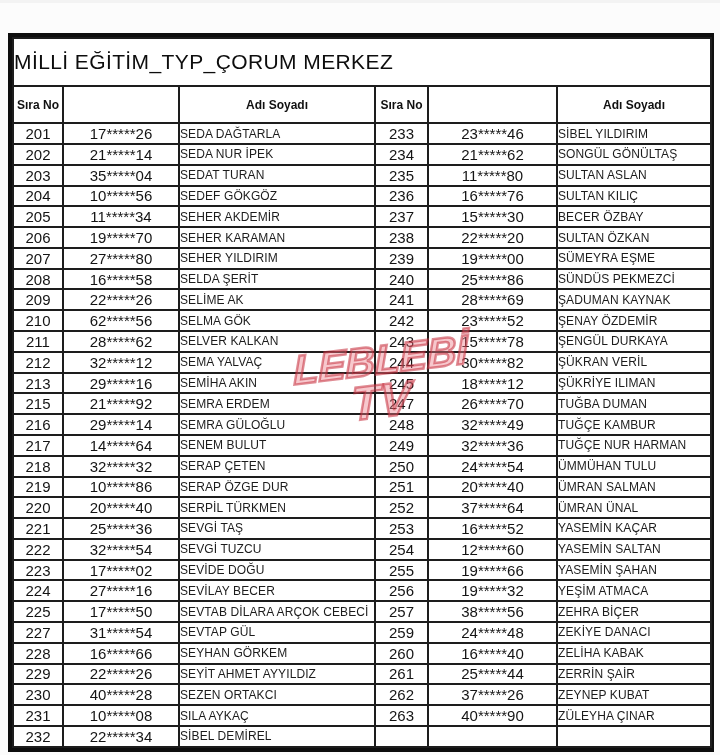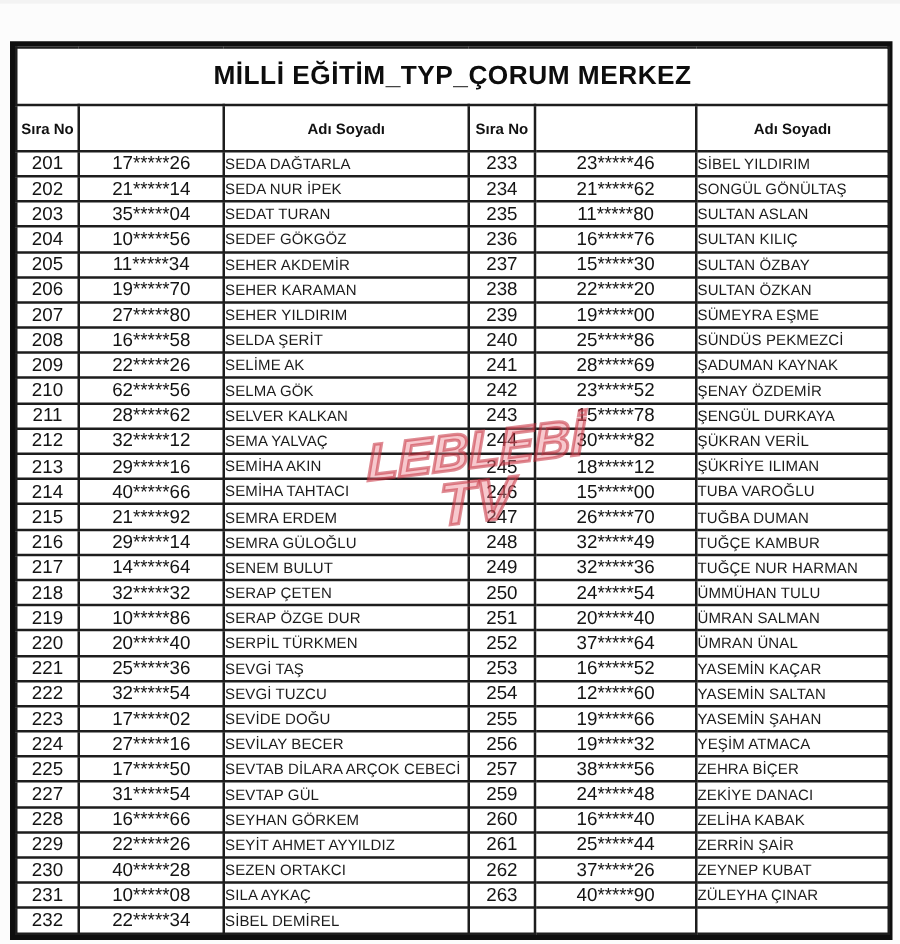--- a/index.html
+++ b/index.html
@@ -29,24 +29,23 @@
   table.roster td{
     border:2px solid #1d1d1d;
     box-sizing:border-box;
     padding:0;
     overflow:hidden;
     white-space:nowrap;
     background:#fff;
   }
   td.title-cell{
     height:46px;
-    text-align:center;
     vertical-align:middle;
     font-size:21px;
-    font-weight:bold;
+    font-weight:normal;
     letter-spacing:.4px;
     color:#0d0d0d;
   }
   tr.header-row td{
     height:36px;
     font-size:12px;
     font-weight:bold;
     text-align:center;
     vertical-align:middle;
     color:#111;
@@ -142,21 +141,21 @@
           <td class="cell-num">236</td>
           <td class="cell-num">16*****76</td>
           <td class="cell-name">SULTAN KILIÇ</td>
         </tr>
         <tr class="data-row">
           <td class="cell-num">205</td>
           <td class="cell-num">11*****34</td>
           <td class="cell-name">SEHER AKDEMİR</td>
           <td class="cell-num">237</td>
           <td class="cell-num">15*****30</td>
-          <td class="cell-name">SULTAN ÖZBAY</td>
+          <td class="cell-name">BECER ÖZBAY</td>
         </tr>
         <tr class="data-row">
           <td class="cell-num">206</td>
           <td class="cell-num">19*****70</td>
           <td class="cell-name">SEHER KARAMAN</td>
           <td class="cell-num">238</td>
           <td class="cell-num">22*****20</td>
           <td class="cell-name">SULTAN ÖZKAN</td>
         </tr>
         <tr class="data-row">
@@ -209,28 +208,20 @@
         </tr>
         <tr class="data-row">
           <td class="cell-num">213</td>
           <td class="cell-num">29*****16</td>
           <td class="cell-name">SEMİHA AKIN</td>
           <td class="cell-num">245</td>
           <td class="cell-num">18*****12</td>
           <td class="cell-name">ŞÜKRİYE ILIMAN</td>
         </tr>
         <tr class="data-row">
-          <td class="cell-num">214</td>
-          <td class="cell-num">40*****66</td>
-          <td class="cell-name">SEMİHA TAHTACI</td>
-          <td class="cell-num">246</td>
-          <td class="cell-num">15*****00</td>
-          <td class="cell-name">TUBA VAROĞLU</td>
-        </tr>
-        <tr class="data-row">
           <td class="cell-num">215</td>
           <td class="cell-num">21*****92</td>
           <td class="cell-name">SEMRA ERDEM</td>
           <td class="cell-num">247</td>
           <td class="cell-num">26*****70</td>
           <td class="cell-name">TUĞBA DUMAN</td>
         </tr>
         <tr class="data-row">
           <td class="cell-num">216</td>
           <td class="cell-num">29*****14</td>

